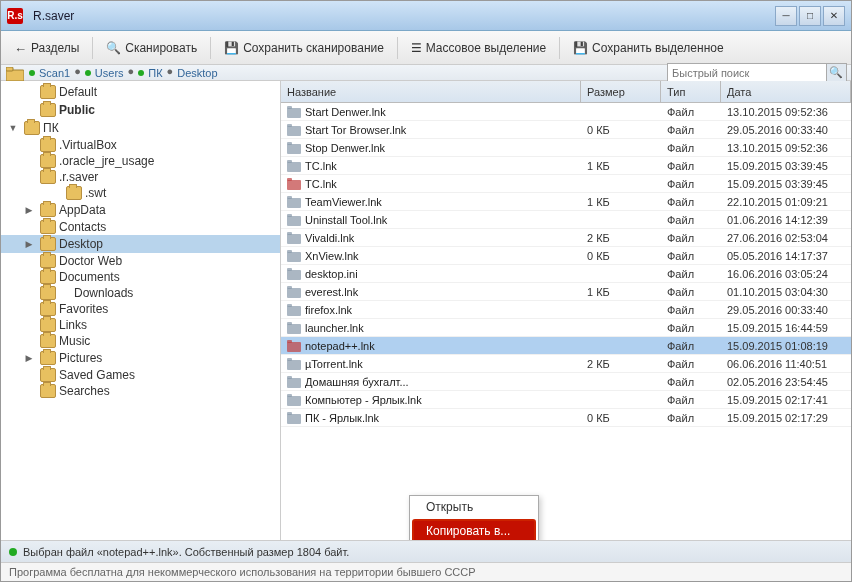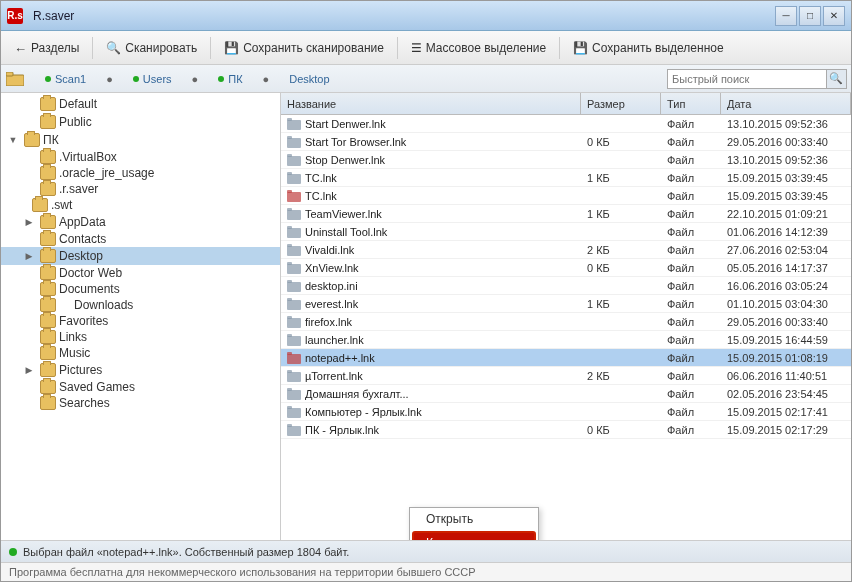--- a/index.html
+++ b/index.html
@@ -11,21 +11,21 @@
     .title-bar-left { display: flex; align-items: center; gap: 10px; }
     .title-icon { width: 16px; height: 16px; background: #c00; color: white; font-size: 10px; display: flex; align-items: center; justify-content: center; font-weight: bold; border-radius: 2px; }
     .title-text { font-size: 12px; color: #1a1a2e; font-weight: normal; }
     .title-controls { display: flex; gap: 2px; }
     .title-btn { width: 22px; height: 20px; background: linear-gradient(to bottom, #e8f0f8, #c8d8ea); border: 1px solid #8aa8c8; display: flex; align-items: center; justify-content: center; cursor: pointer; font-size: 10px; color: #333; }
 
     .toolbar { background: linear-gradient(to bottom, #f8f8f8, #e8e8e8); border-bottom: 1px solid #ccc; height: 34px; display: flex; align-items: center; padding: 0 4px; gap: 2px; }
     .toolbar-btn { display: flex; align-items: center; gap: 4px; padding: 3px 8px; background: transparent; border: 1px solid transparent; cursor: pointer; font-size: 12px; color: #333; height: 28px; border-radius: 2px; }
     .toolbar-sep { width: 1px; height: 22px; background: #ccc; margin: 0 2px; }
 
-    .breadcrumb-bar { background: linear-gradient(to bottom, #f0f4f8, #e4eaf0); border-bottom: 1px solid #ccc; height: 28px; display: flex; align-items: center; padding: 0 4px; gap: 16px; }
+    .breadcrumb-bar { background: linear-gradient(to bottom, #f0f4f8, #e4eaf0); border-bottom: 1px solid #ccc; height: 16px; display: flex; padding: 0 4px; gap: 0; }
     .breadcrumb-icon { width: 20px; height: 18px; display: flex; align-items: center; justify-content: center; }
     .bc-item { display: flex; align-items: center; gap: 2px; cursor: pointer; color: #336699; font-size: 11px; padding: 2px 4px; }
     .bc-dot { width: 6px; height: 6px; border-radius: 50%; background: #22aa22; margin-right: 2px; }
     .bc-sep { color: #666; font-size: 11px; }
     .search-box { margin-left: auto; display: flex; align-items: center; }
     .search-input { width: 160px; height: 20px; border: 1px solid #aaa; padding: 0 4px; font-size: 11px; background: white; }
     .search-btn { width: 20px; height: 20px; background: #e0e8f0; border: 1px solid #aaa; border-left: none; display: flex; align-items: center; justify-content: center; cursor: pointer; font-size: 11px; }
 
     .main-area { display: flex; flex: 1; overflow: hidden; }
 
@@ -136,21 +136,21 @@
   <div class="main-area" style="position:relative;">
 
     <div class="sidebar">
 
       <div class="tree-item" style="padding-left:20px;">
         <span class="expand-btn"></span>
         <span class="tree-icon"></span>
         <span class="tree-label">Default</span>
       </div>
 
-      <div class="tree-item" style="padding-left:20px;">
+      <div class="tree-item" style="padding-left:20px;font-weight:bold;">
         <span class="expand-btn"></span>
         <span class="tree-icon"></span>
         <span class="tree-label">Public</span>
       </div>
 
       <div class="tree-item" style="padding-left:4px;">
         <span class="expand-btn">▼</span>
         <span class="tree-icon"></span>
         <span class="tree-label">ПК</span>
       </div>
@@ -163,21 +163,21 @@
       <div class="tree-item" style="padding-left:36px;">
         <span class="tree-icon"></span>
         <span class="tree-label">.oracle_jre_usage</span>
       </div>
 
       <div class="tree-item" style="padding-left:36px;">
         <span class="tree-icon"></span>
         <span class="tree-label">.r.saver</span>
       </div>
 
-      <div class="tree-item" style="padding-left:28px;">
+      <div class="tree-item" style="padding-left:28px;margin-left:34px;">
         <span class="tree-icon"></span>
         <span class="tree-label">.swt</span>
       </div>
 
       <div class="tree-item" style="padding-left:20px;">
         <span class="expand-btn">▶</span>
         <span class="tree-icon"></span>
         <span class="tree-label">AppData</span>
       </div>
 

